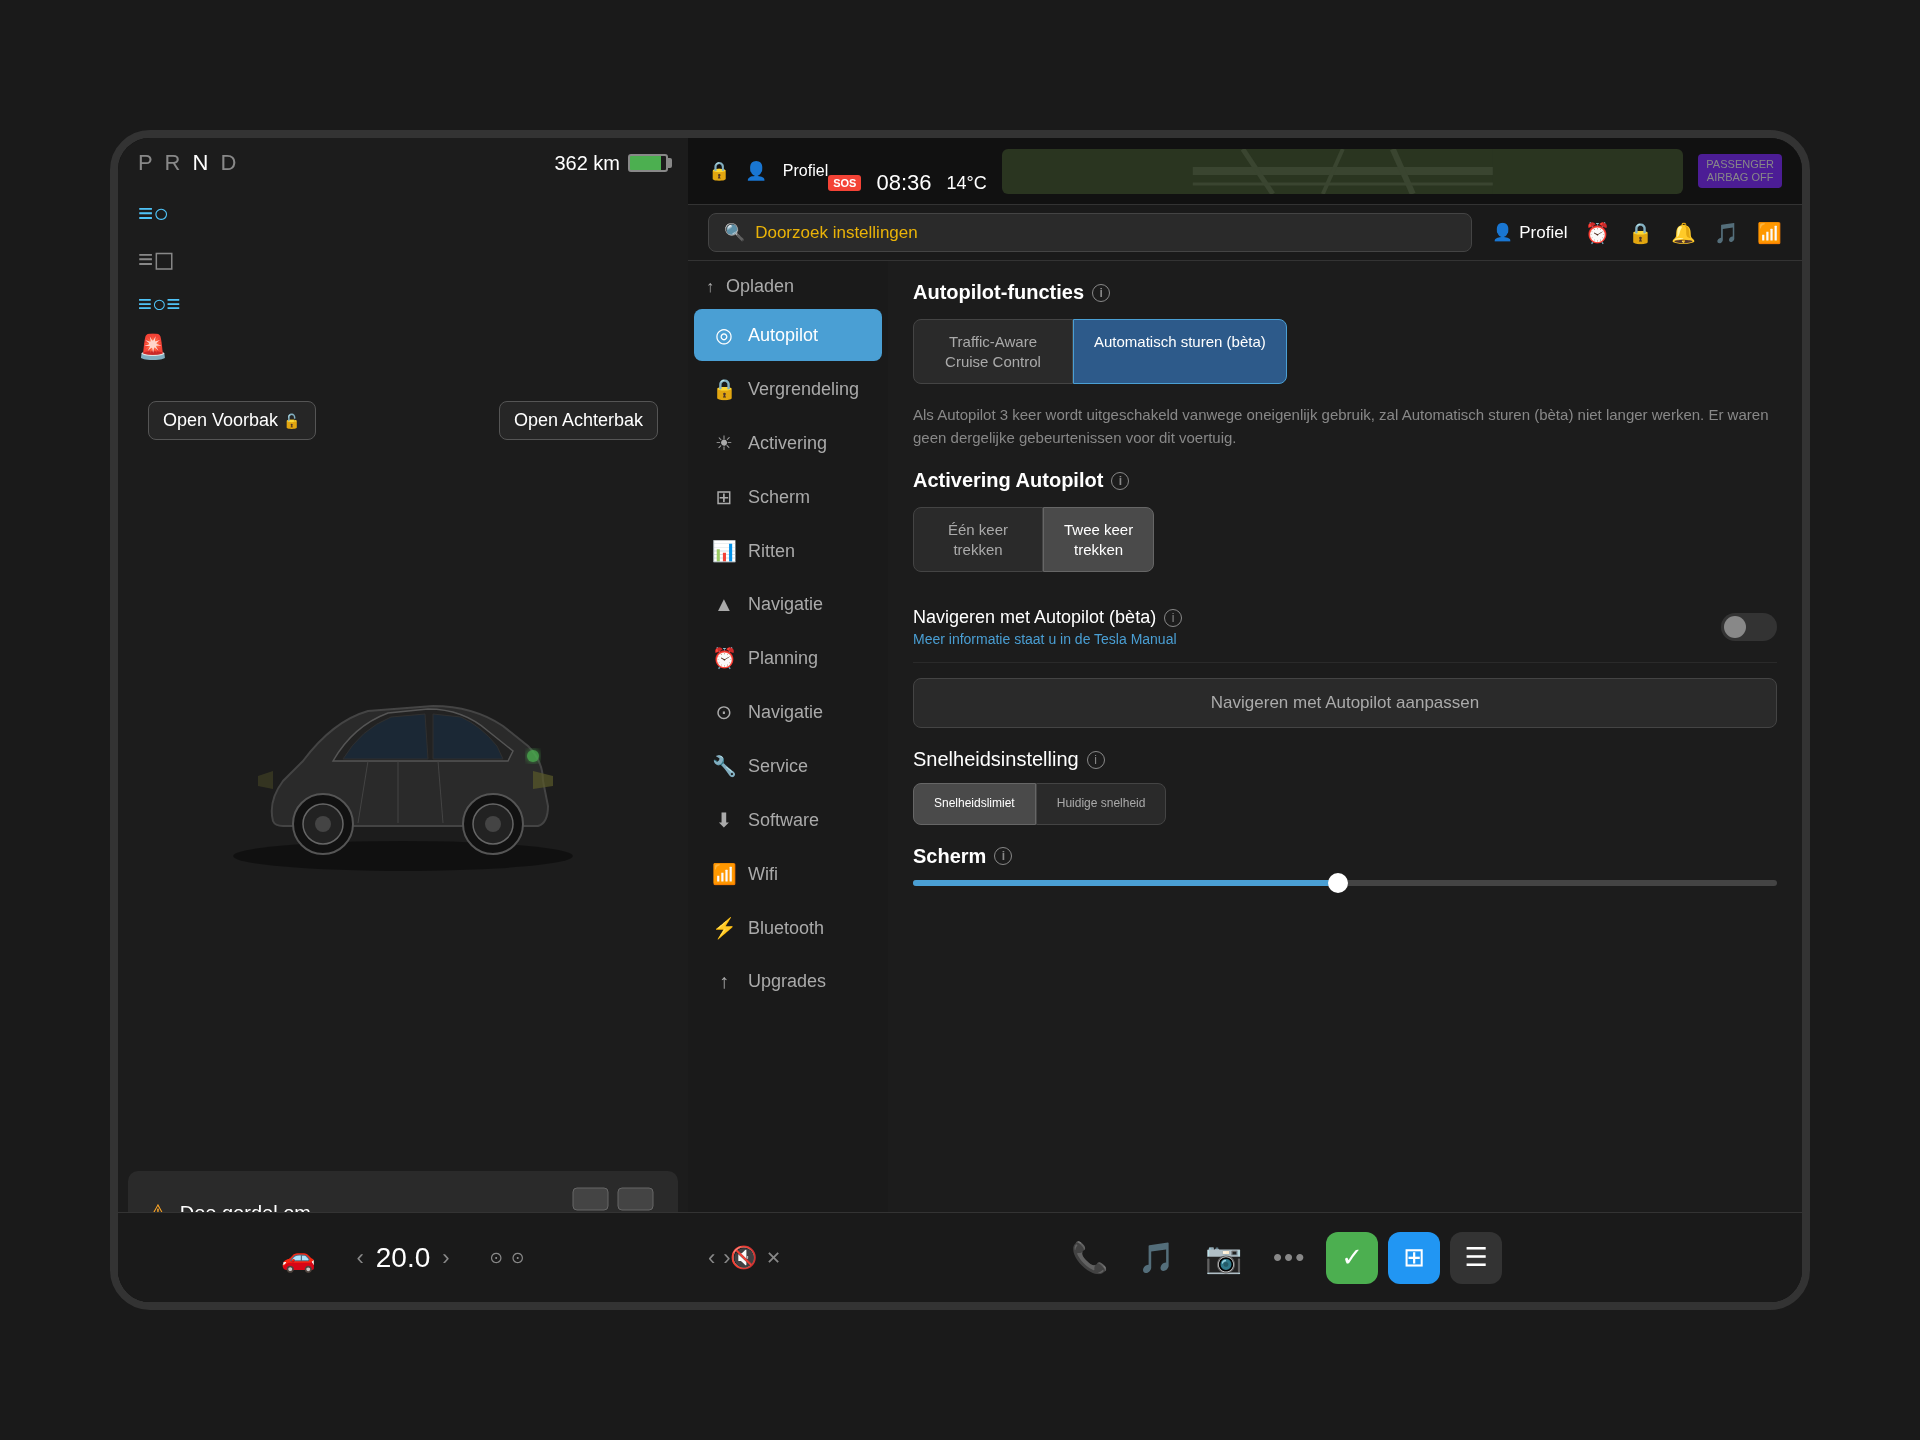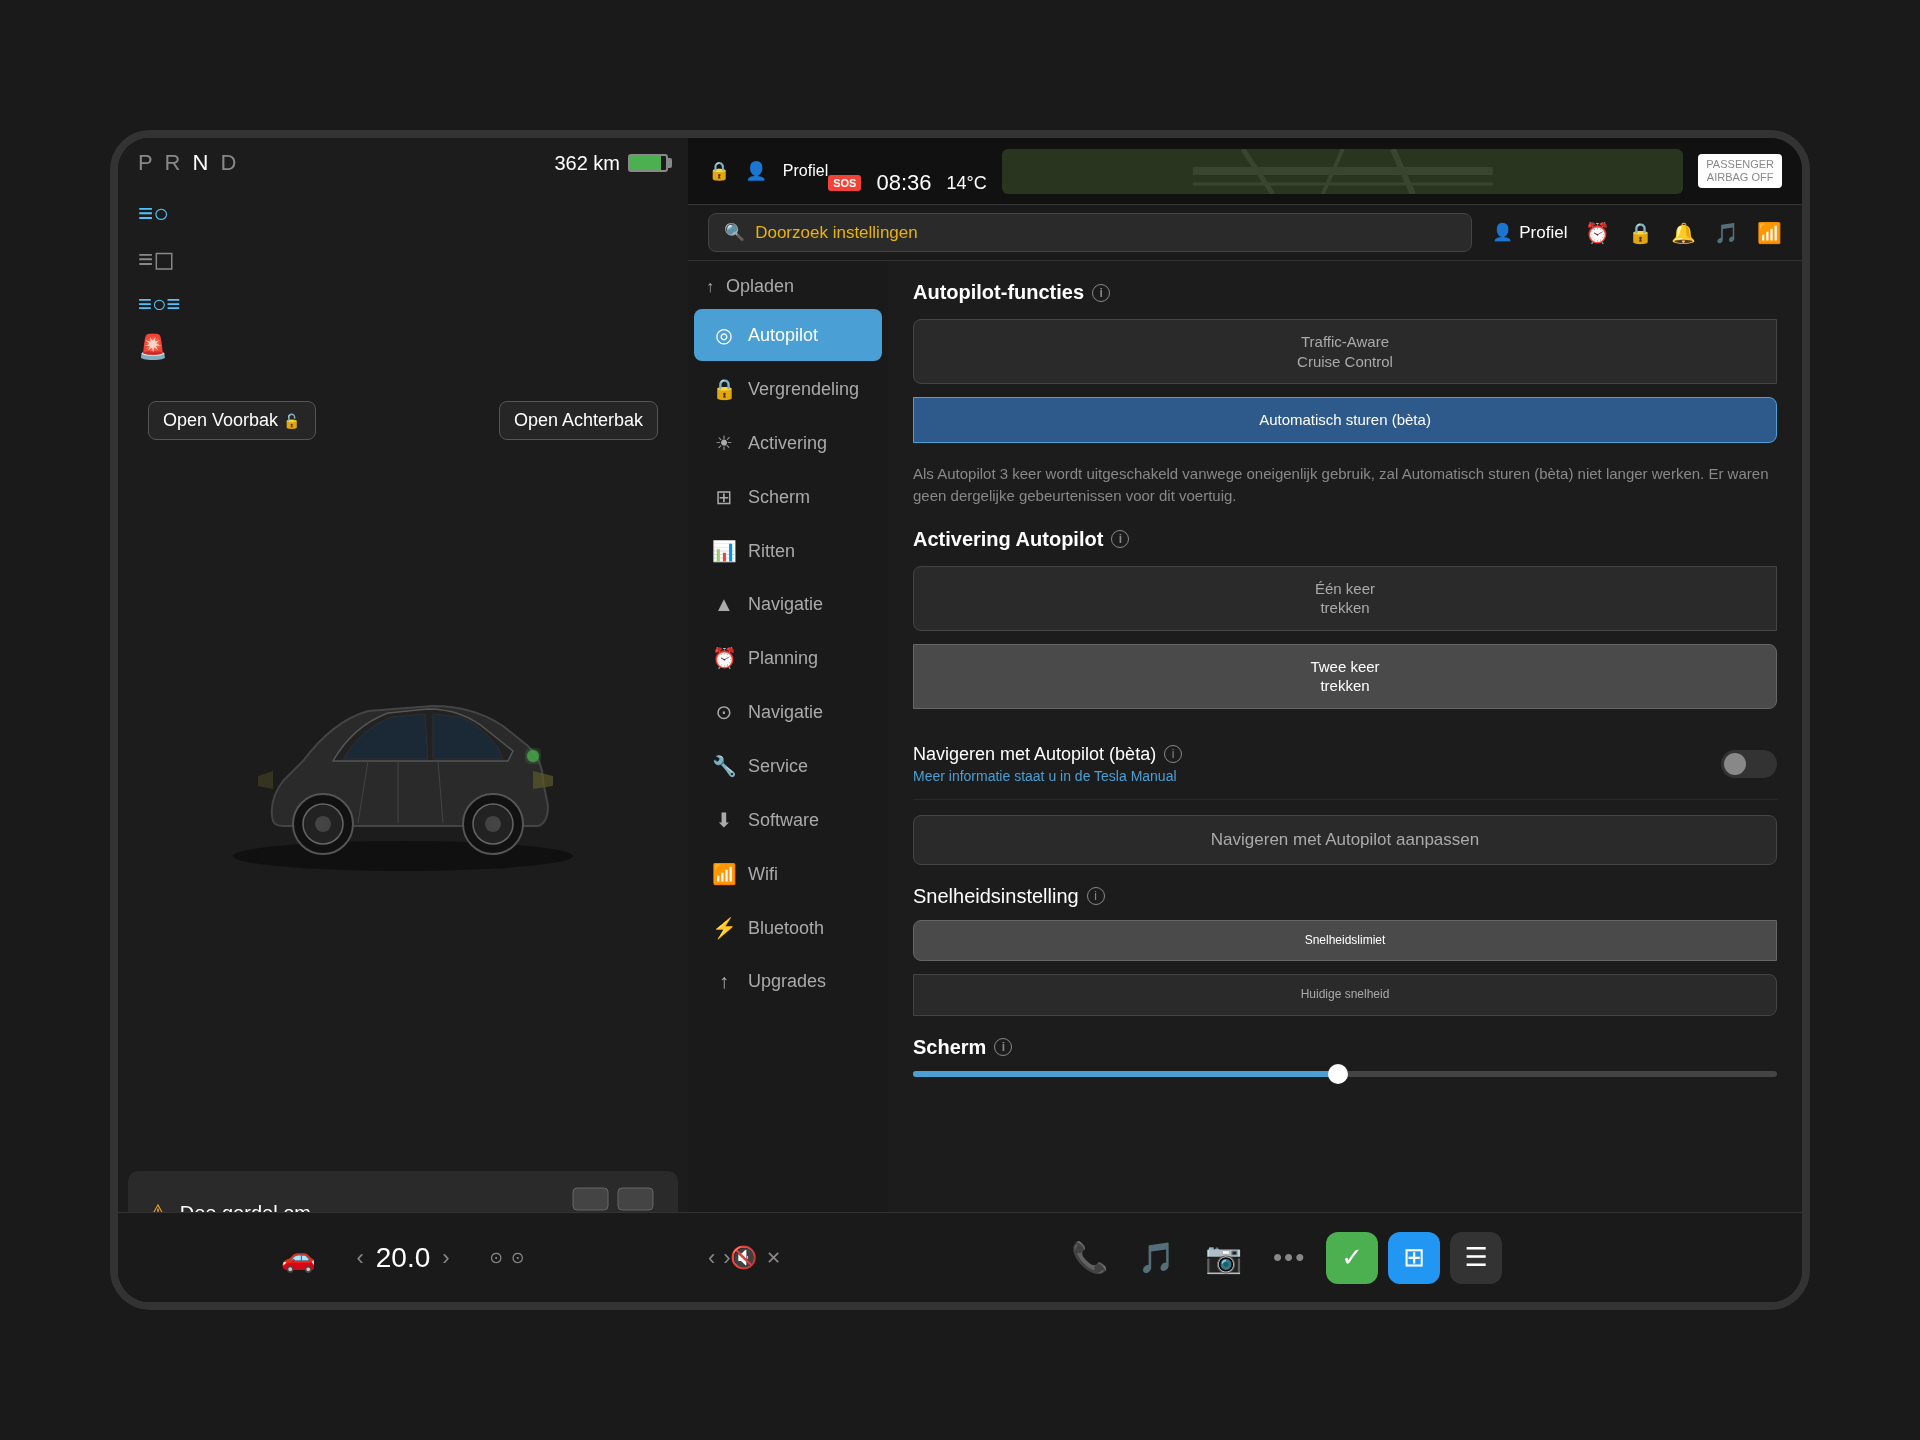--- a/index.html
+++ b/index.html
@@ -239,21 +239,21 @@
 
     .top-bar-right {
       display: flex;
       align-items: center;
       gap: 12px;
       color: #888;
       font-size: 14px;
     }
 
     .passenger-airbag {
-      background: #ffffff;
+      background: #4c1d95;
       color: #888;
       font-size: 11px;
       padding: 4px 8px;
       border-radius: 4px;
       text-align: center;
       line-height: 1.2;
     }
 
     
     .profile-bar {
@@ -368,23 +368,22 @@
       display: inline-flex;
       align-items: center;
       justify-content: center;
       font-style: normal;
       font-size: 12px;
     }
 
     
     .btn-group {
       display: flex;
-      gap: 13px;
+      gap: 0;
       margin-bottom: 20px;
-      flex-direction: column;
     }
 
     .btn-option {
       padding: 12px 20px;
       background: #2a2a2a;
       color: #aaa;
       font-size: 12px;
       border: 1px solid #444;
       cursor: pointer;
       text-align: center;

